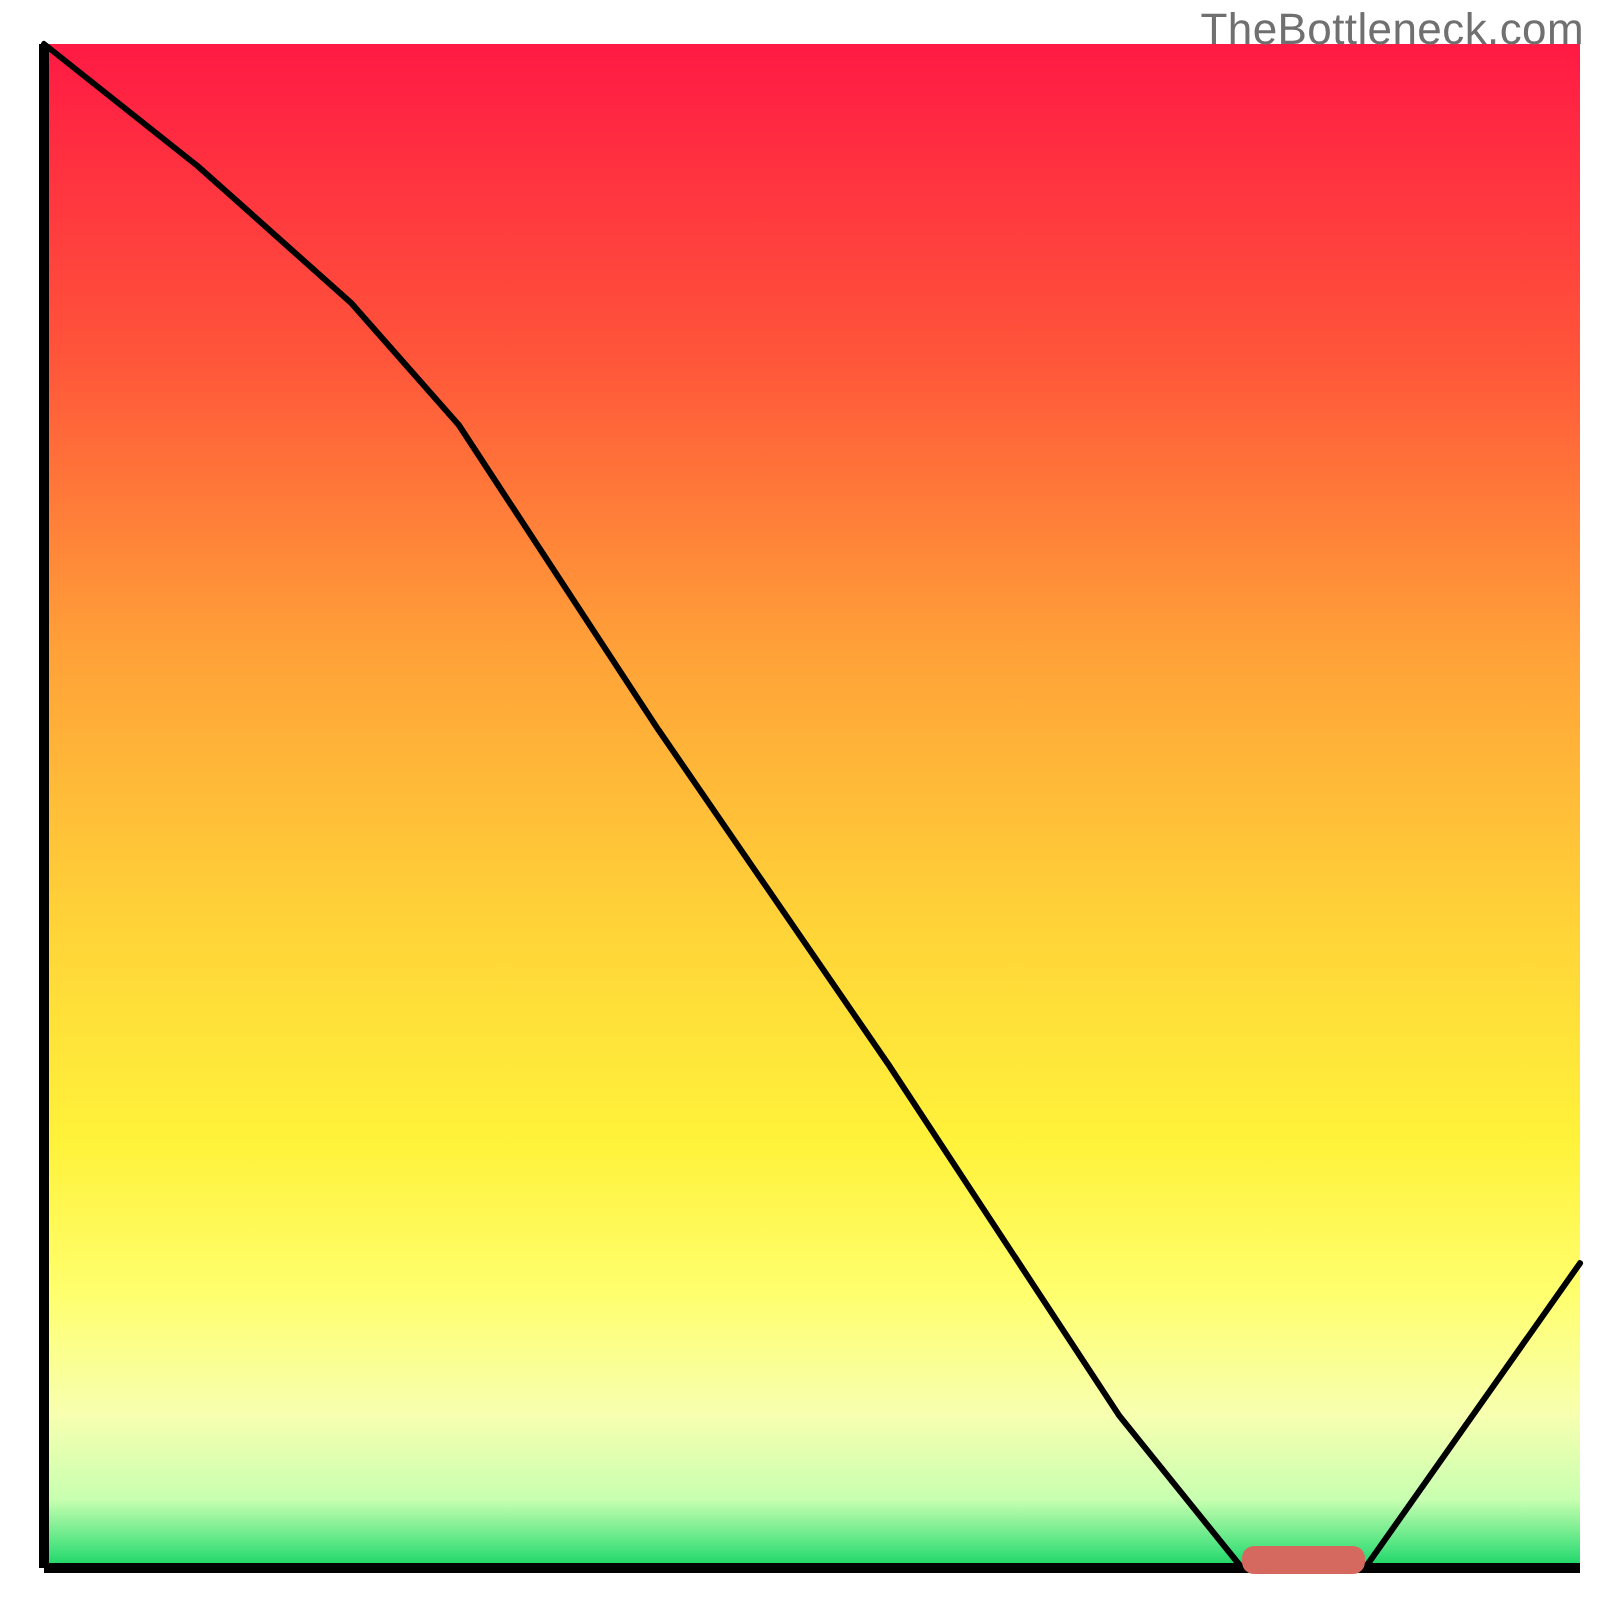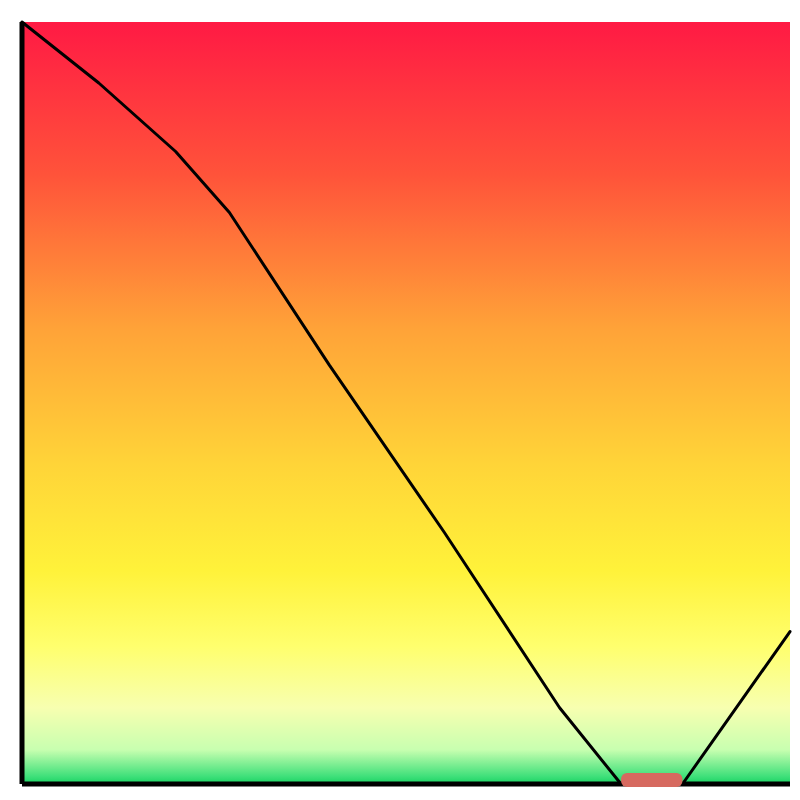--- a/index.html
+++ b/index.html
@@ -32,20 +32,21 @@
     top: 0;
     width: 800px;
     height: 800px;
     display: block;
   }
 </style>
 </head>
 <body>
 
 <div class="chart-wrap">
+  <div class="watermark">TheBottleneck.com</div>
 
   <svg class="chart" viewBox="0 0 800 800">
     <defs>
       <linearGradient id="bg-grad" x1="0" y1="0" x2="0" y2="1">
           <stop offset="0.00%" stop-color="#ff1a44"></stop>
           <stop offset="20.00%" stop-color="#ff533a"></stop>
           <stop offset="40.00%" stop-color="#ffa238"></stop>
           <stop offset="58.00%" stop-color="#ffd438"></stop>
           <stop offset="72.00%" stop-color="#fff23a"></stop>
           <stop offset="82.00%" stop-color="#ffff6e"></stop>

